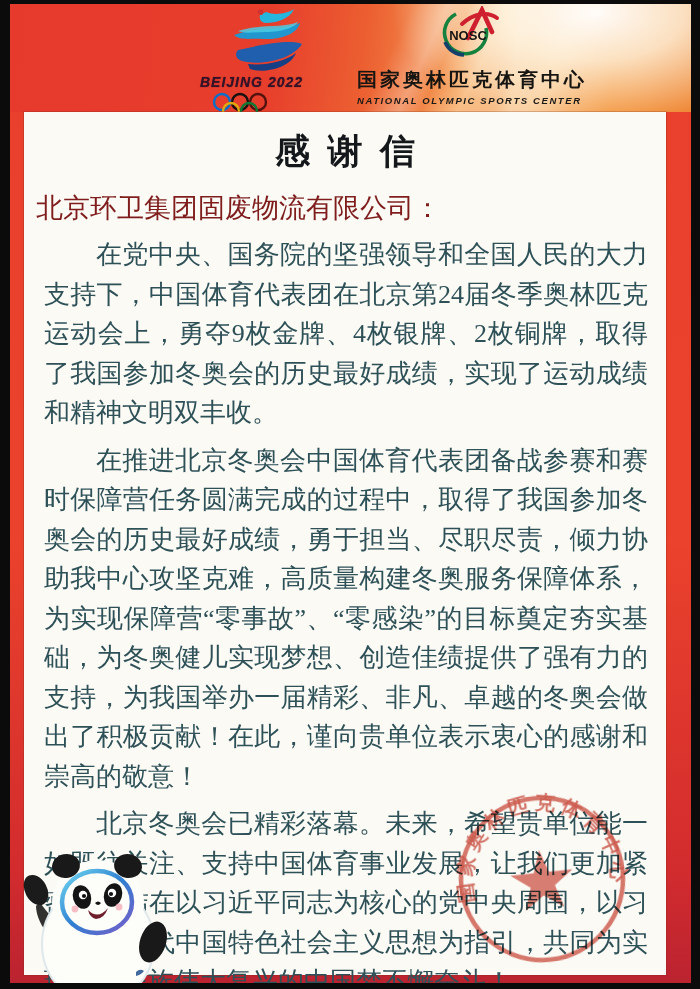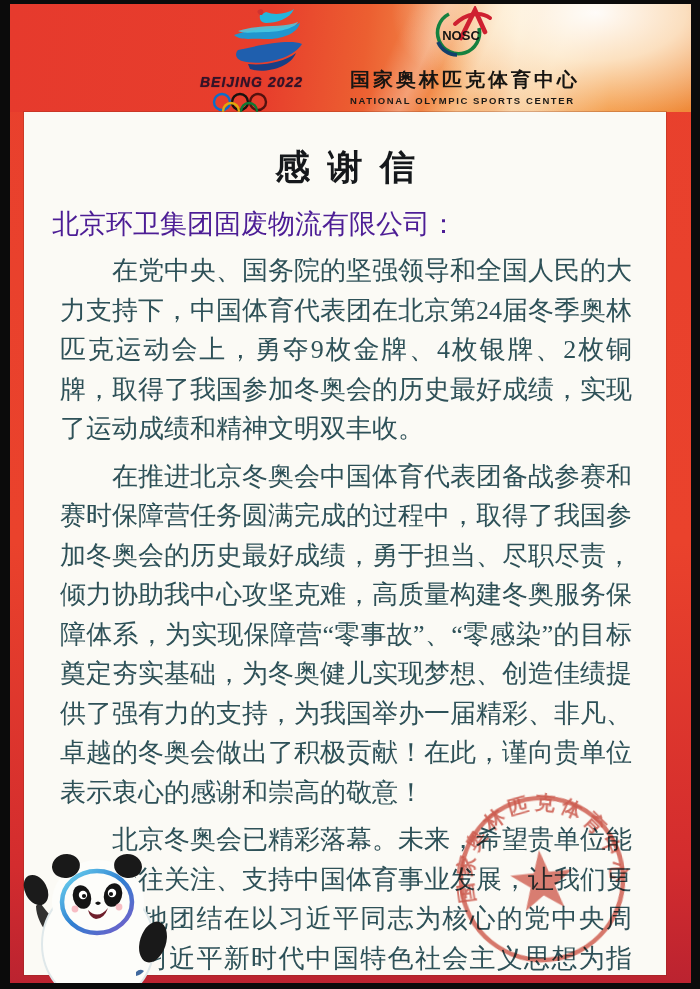--- a/index.html
+++ b/index.html
@@ -20,44 +20,44 @@
       radial-gradient(ellipse 300px 160px at 86% 8%, rgba(255,255,255,.96) 0%, rgba(255,250,235,.75) 30%, rgba(255,240,210,0) 68%),
       linear-gradient(115deg, rgba(255,255,255,0) 55%, rgba(255,255,255,.28) 60%, rgba(255,255,255,0) 63%, rgba(255,244,214,.38) 68%, rgba(255,255,255,0) 73%, rgba(255,236,200,.25) 78%, rgba(255,255,255,0) 83%),
       linear-gradient(96deg,#e63a2d 0%,#e73e2c 38%,#ec5f31 52%,#f49a52 66%,#f9ceA0 74%,#f3963f 88%,#ef8a3a 100%);
   }
   .emblem-beijing{position:absolute;left:190px;top:4px;width:136px;text-align:left;}
   .b22-label{
     font-family:"Liberation Sans","DejaVu Sans",sans-serif;
     font-weight:bold;font-style:italic;font-size:14px;letter-spacing:1px;
     color:#331427;margin-top:-2px;text-shadow:0 0 1px #53122c;
   }
-  .emblem-nosc{position:absolute;left:340px;top:2px;width:220px;text-align:center;}
+  .emblem-nosc{position:absolute;left:347px;top:2px;width:220px;text-align:center;}
   .nosc-cn{
     font-weight:bold;font-size:20px;letter-spacing:3px;color:#171512;
     margin-top:0px;white-space:nowrap;transform:scaleY(.95);
   }
   .nosc-en{
     font-family:"Liberation Sans","DejaVu Sans",sans-serif;
-    font-weight:bold;font-size:9.5px;letter-spacing:1.6px;color:#1b1a17;margin-top:2px;white-space:nowrap;
+    font-weight:bold;font-size:9.5px;letter-spacing:1.6px;color:#1b1a17;margin-top:2px;white-space:nowrap;font-style:italic;
   }
   
   .paper{
     position:absolute;left:14px;top:108px;width:642px;height:863px;
     background:#fbfaf5;
     box-shadow:0 0 0 1px rgba(120,40,20,.25);
-    padding:16px;box-sizing:border-box;
+    padding:0;box-sizing:border-box;
   }
   .letter-title{
     margin:16px 0 0 0;text-align:center;
     font-size:35px;font-weight:900;color:#15181b;
     letter-spacing:.5em;text-indent:.5em;
     font-family:"Liberation Sans","DejaVu Sans",sans-serif;
   }
   .letter-body{padding:0 10px 0 12px;color:#2e5158;}
-  .addressee{font-size:27px;margin:14px 0 0 0;line-height:38px;color:#4c1d95;}
+  .addressee{font-size:27px;margin:14px 0 0 0;line-height:38px;color:#7f1d1d;}
   .para{
     font-size:26px;line-height:39.5px;margin:8px;
     text-indent:2em;text-align:justify;text-justify:inter-ideograph;
     color:#2e5158;
   }
   
   .seal{
     position:absolute;left:423px;top:672px;width:190px;height:190px;
     mix-blend-mode:multiply;opacity:.88;transform:rotate(-6deg);
     pointer-events:none;z-index:4;

